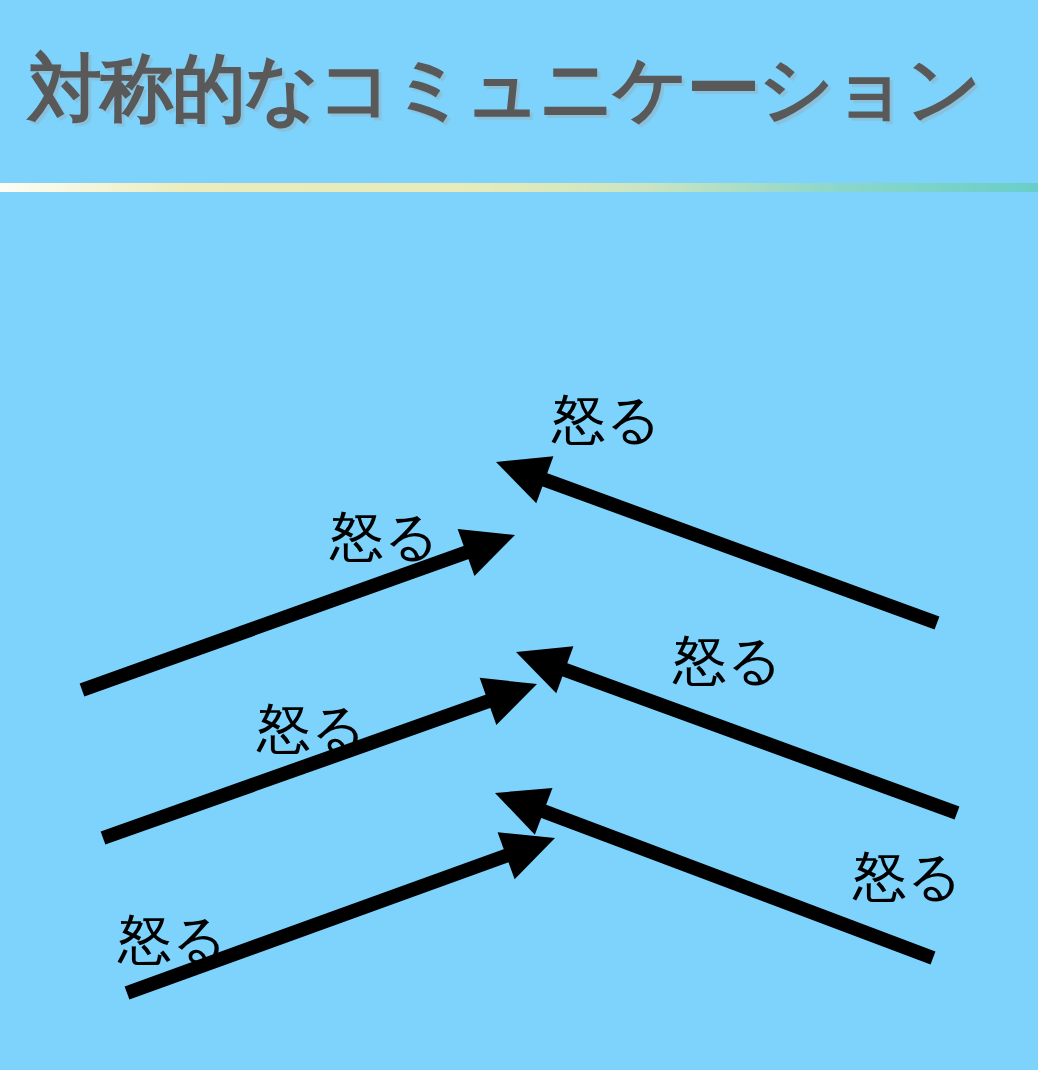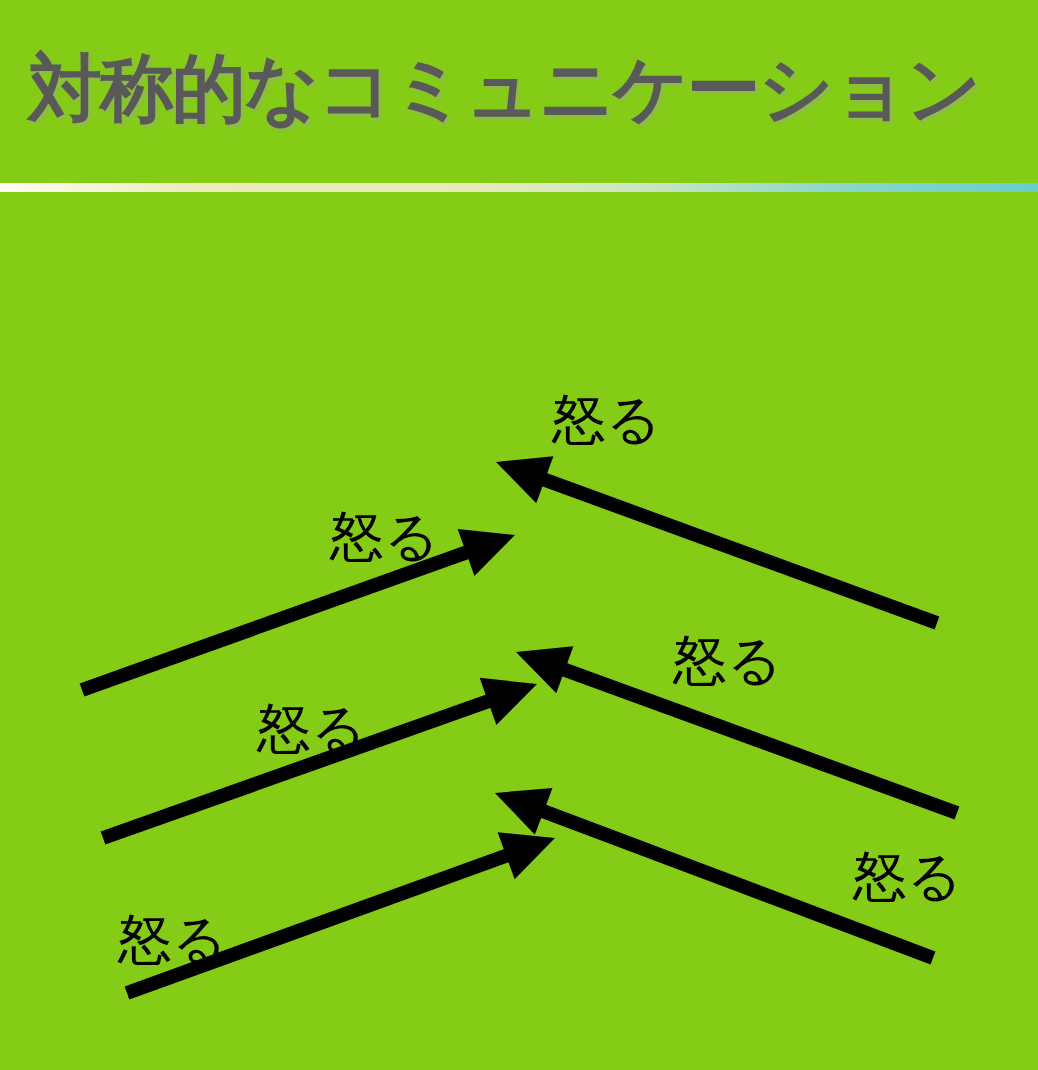--- a/index.html
+++ b/index.html
@@ -4,21 +4,21 @@
 <style>
   html, body {
     margin: 0;
     padding: 0;
     background: #ffffff;
   }
   .slide {
     position: relative;
     width: 1038px;
     height: 1070px;
-    background: #84cc16;
+    background: #7dd3fc;
     overflow: hidden;
     font-family: "Liberation Sans", sans-serif;
   }
   .slide-title {
     position: absolute;
     left: 28px;
     top: 46px;
     margin: 0;
     font-size: 74px;
     font-weight: bold;

